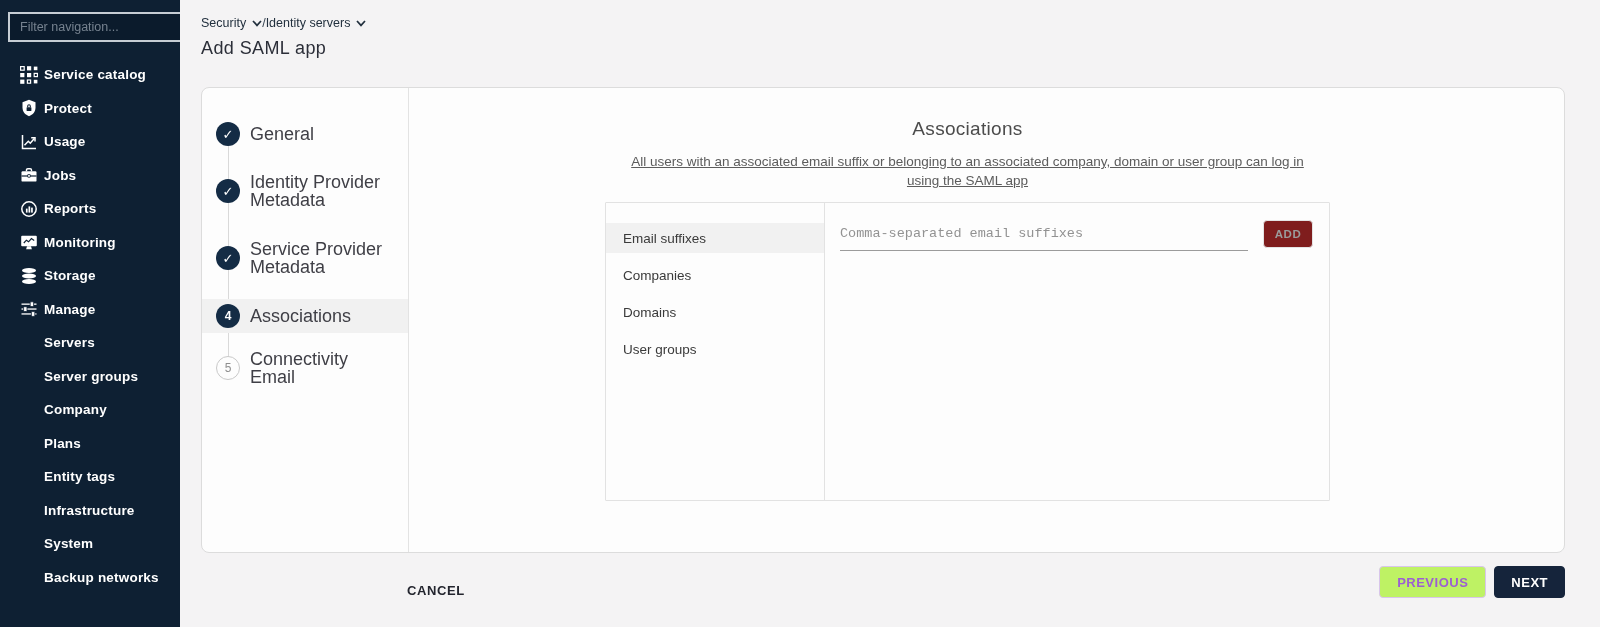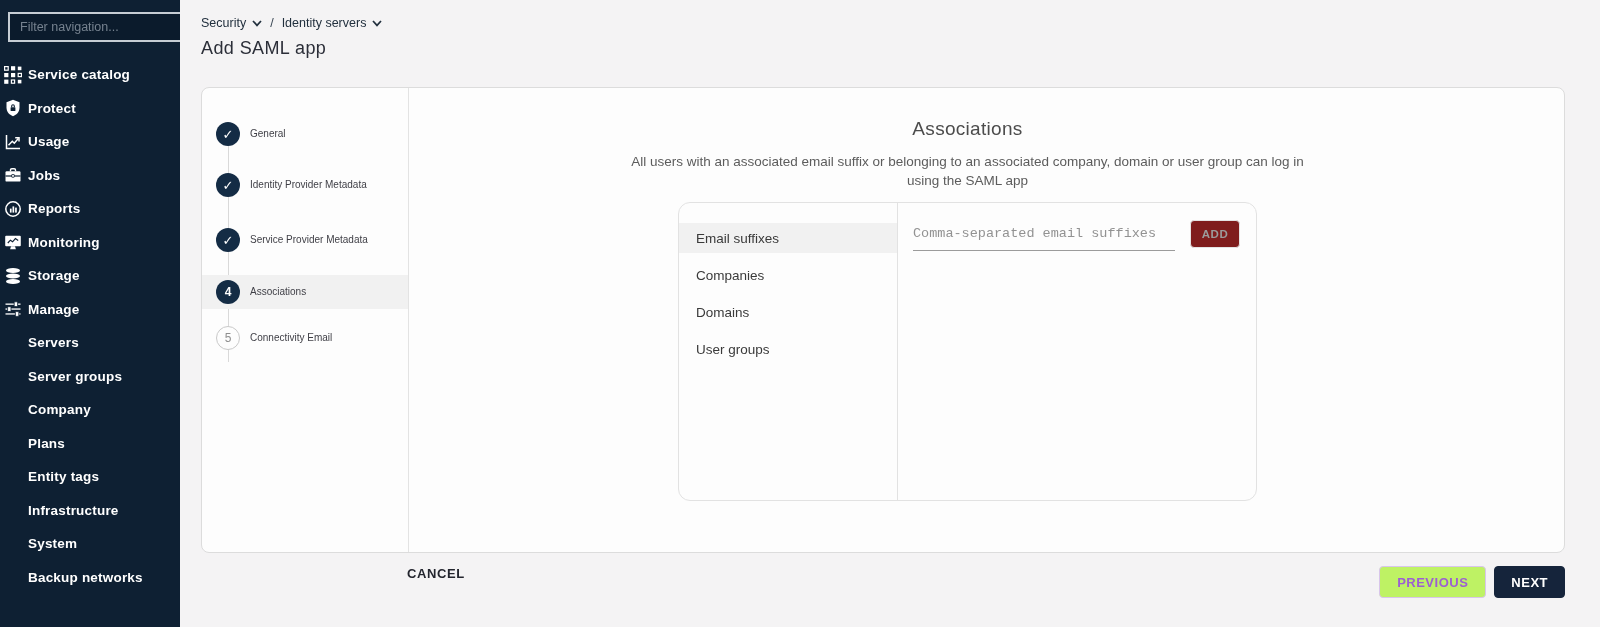--- a/index.html
+++ b/index.html
@@ -28,21 +28,21 @@
     font-family: inherit;
     font-size: 12.5px;
     padding: 0 10px;
     outline: none;
   }
   .filter-input::placeholder { color: #76828f; }
   .nav-item {
     height: 33.5px;
     display: flex;
     align-items: center;
-    padding-left: 4px;
+    padding-left: 20px;
     cursor: pointer;
     text-align: right;
   }
   .nav-item .nav-icon {
     width: 18px; height: 18px;
     margin-right: 6px;
     display: inline-flex; align-items: center; justify-content: center;
     flex: none;
   }
   .nav-item .nav-spacer { width: 24px; flex: none; }
@@ -55,21 +55,20 @@
   }
 
   
   .main { flex: 1; padding: 0 35px 0 21px; position: relative; }
 
   .breadcrumb {
     margin-top: 16px;
     display: flex; align-items: center;
     font-size: 12.5px;
     color: #22303e;
-    gap: 8px;
   }
   .crumb { display: flex; align-items: center; gap: 6px; cursor: pointer; }
   .crumb-sep { color: #3a4754; }
 
   .page-title {
     margin-top: 8px;
     font-size: 18px;
     font-weight: 400;
     color: #2b2e38;
     letter-spacing: 0.4px;
@@ -119,21 +118,21 @@
   }
   .step-circle.pending {
     background: #fdfdfd;
     border: 1px solid #c9c9c9;
     color: #8e8e8e;
     font-weight: 400;
   }
   .step-check { font-size: 13px; line-height: 1; }
   .step-label {
     margin-left: 10px;
-    font-size: 10px;
+    font-size: 18px;
     color: #3f3f46;
     line-height: 18px;
     max-width: 135px;
   }
 
   
   .content {
     flex: 1;
     padding: 30px 38px 0 0;
     display: flex; flex-direction: column; align-items: center;
@@ -144,26 +143,27 @@
     color: #4c4c4c;
     letter-spacing: 0.3px;
   }
   .content-desc {
     margin-top: 12px;
     font-size: 13.5px;
     color: #5c5c5c;
     line-height: 19px;
     text-align: center;
     max-width: 700px;
+    text-decoration: underline;
   }
   .assoc-box {
     margin-top: 12px;
-    width: 579px; height: 299px;
+    width: 725px; height: 299px;
     border: 1px solid #e2e2e2;
-    border-radius: 12px;
+    border-radius: 1px;
     background: #fdfdfd;
     display: flex;
   }
   .tab-col {
     width: 219px; min-width: 219px;
     border-right: 1px solid #e2e2e2;
     padding-top: 20px;
   }
   .tab {
     height: 30px;
@@ -201,21 +201,21 @@
     color: #9b9b9b;
     font-family: inherit;
     font-size: 11.5px; font-weight: 700;
     letter-spacing: 0.6px;
     cursor: pointer;
   }
 
   
   .footer {
     margin-top: 13px;
-    display: flex; align-items: flex-start;
+    display: flex; align-items: flex-end;
   }
   .cancel-btn {
     margin-left: 206px;
     background: none; border: none;
     font-family: inherit;
     font-size: 13px; font-weight: 700;
     letter-spacing: 0.6px;
     color: #23252e;
     cursor: pointer;
   }

